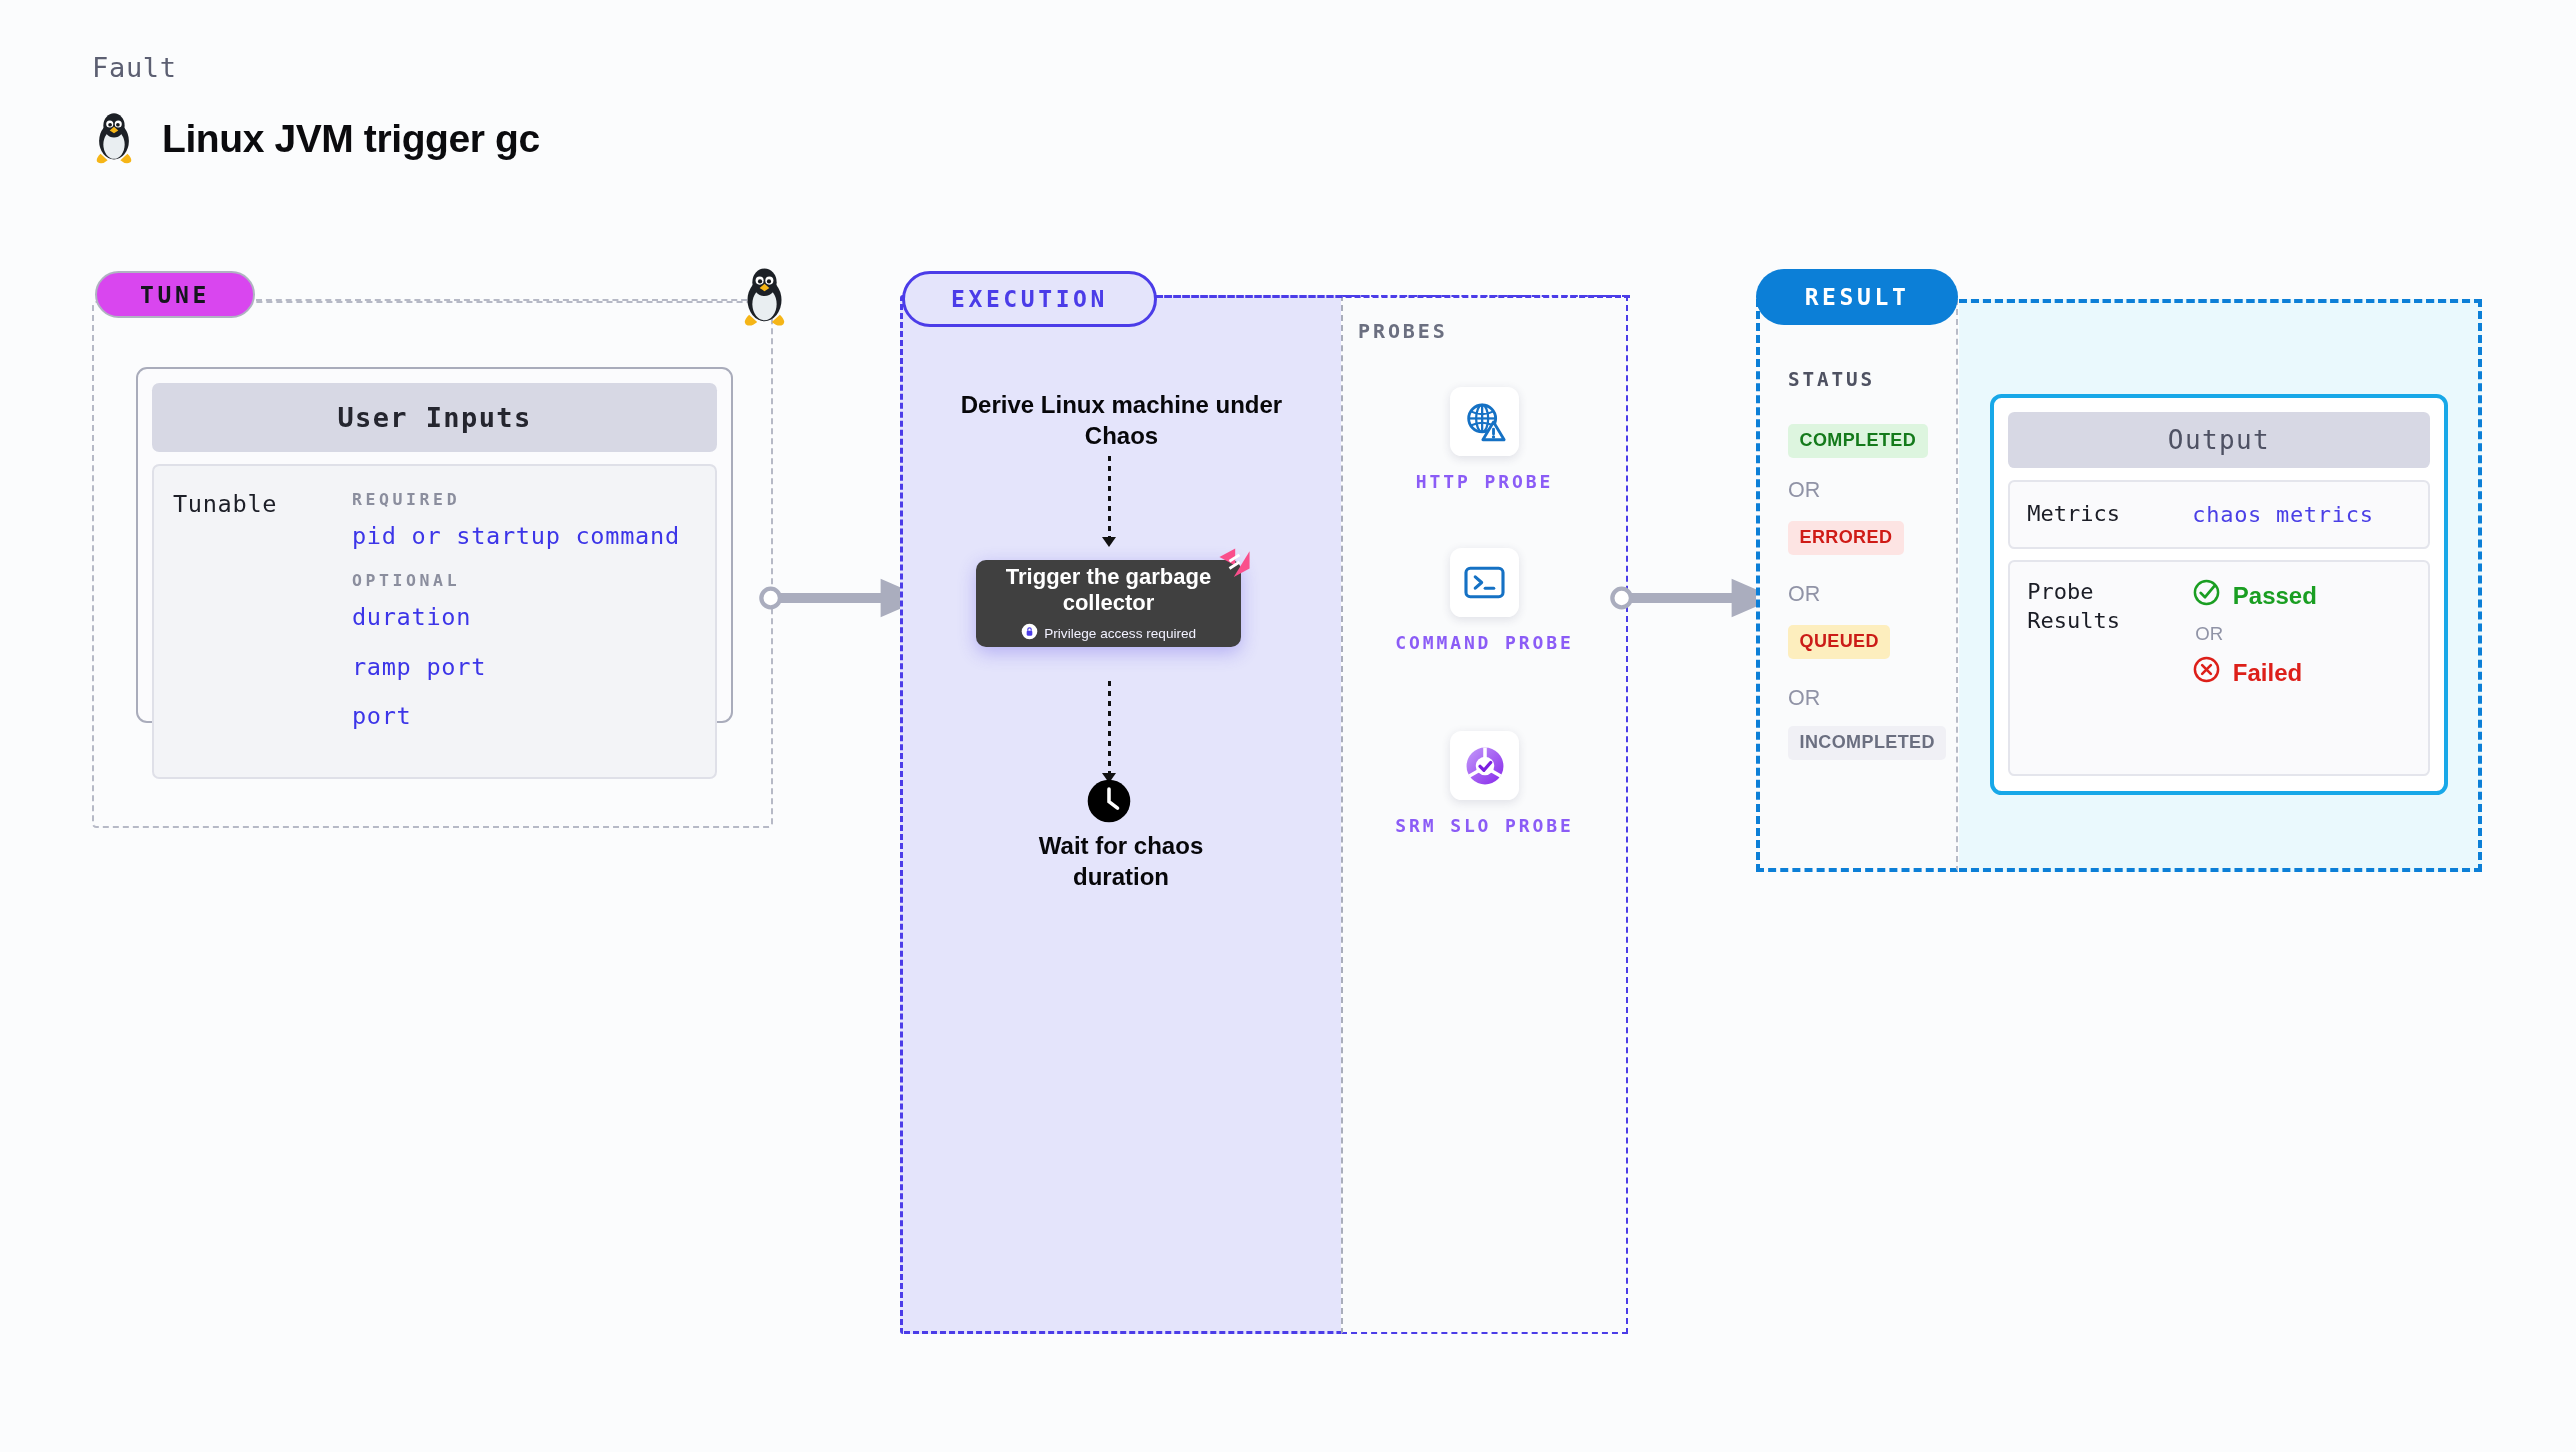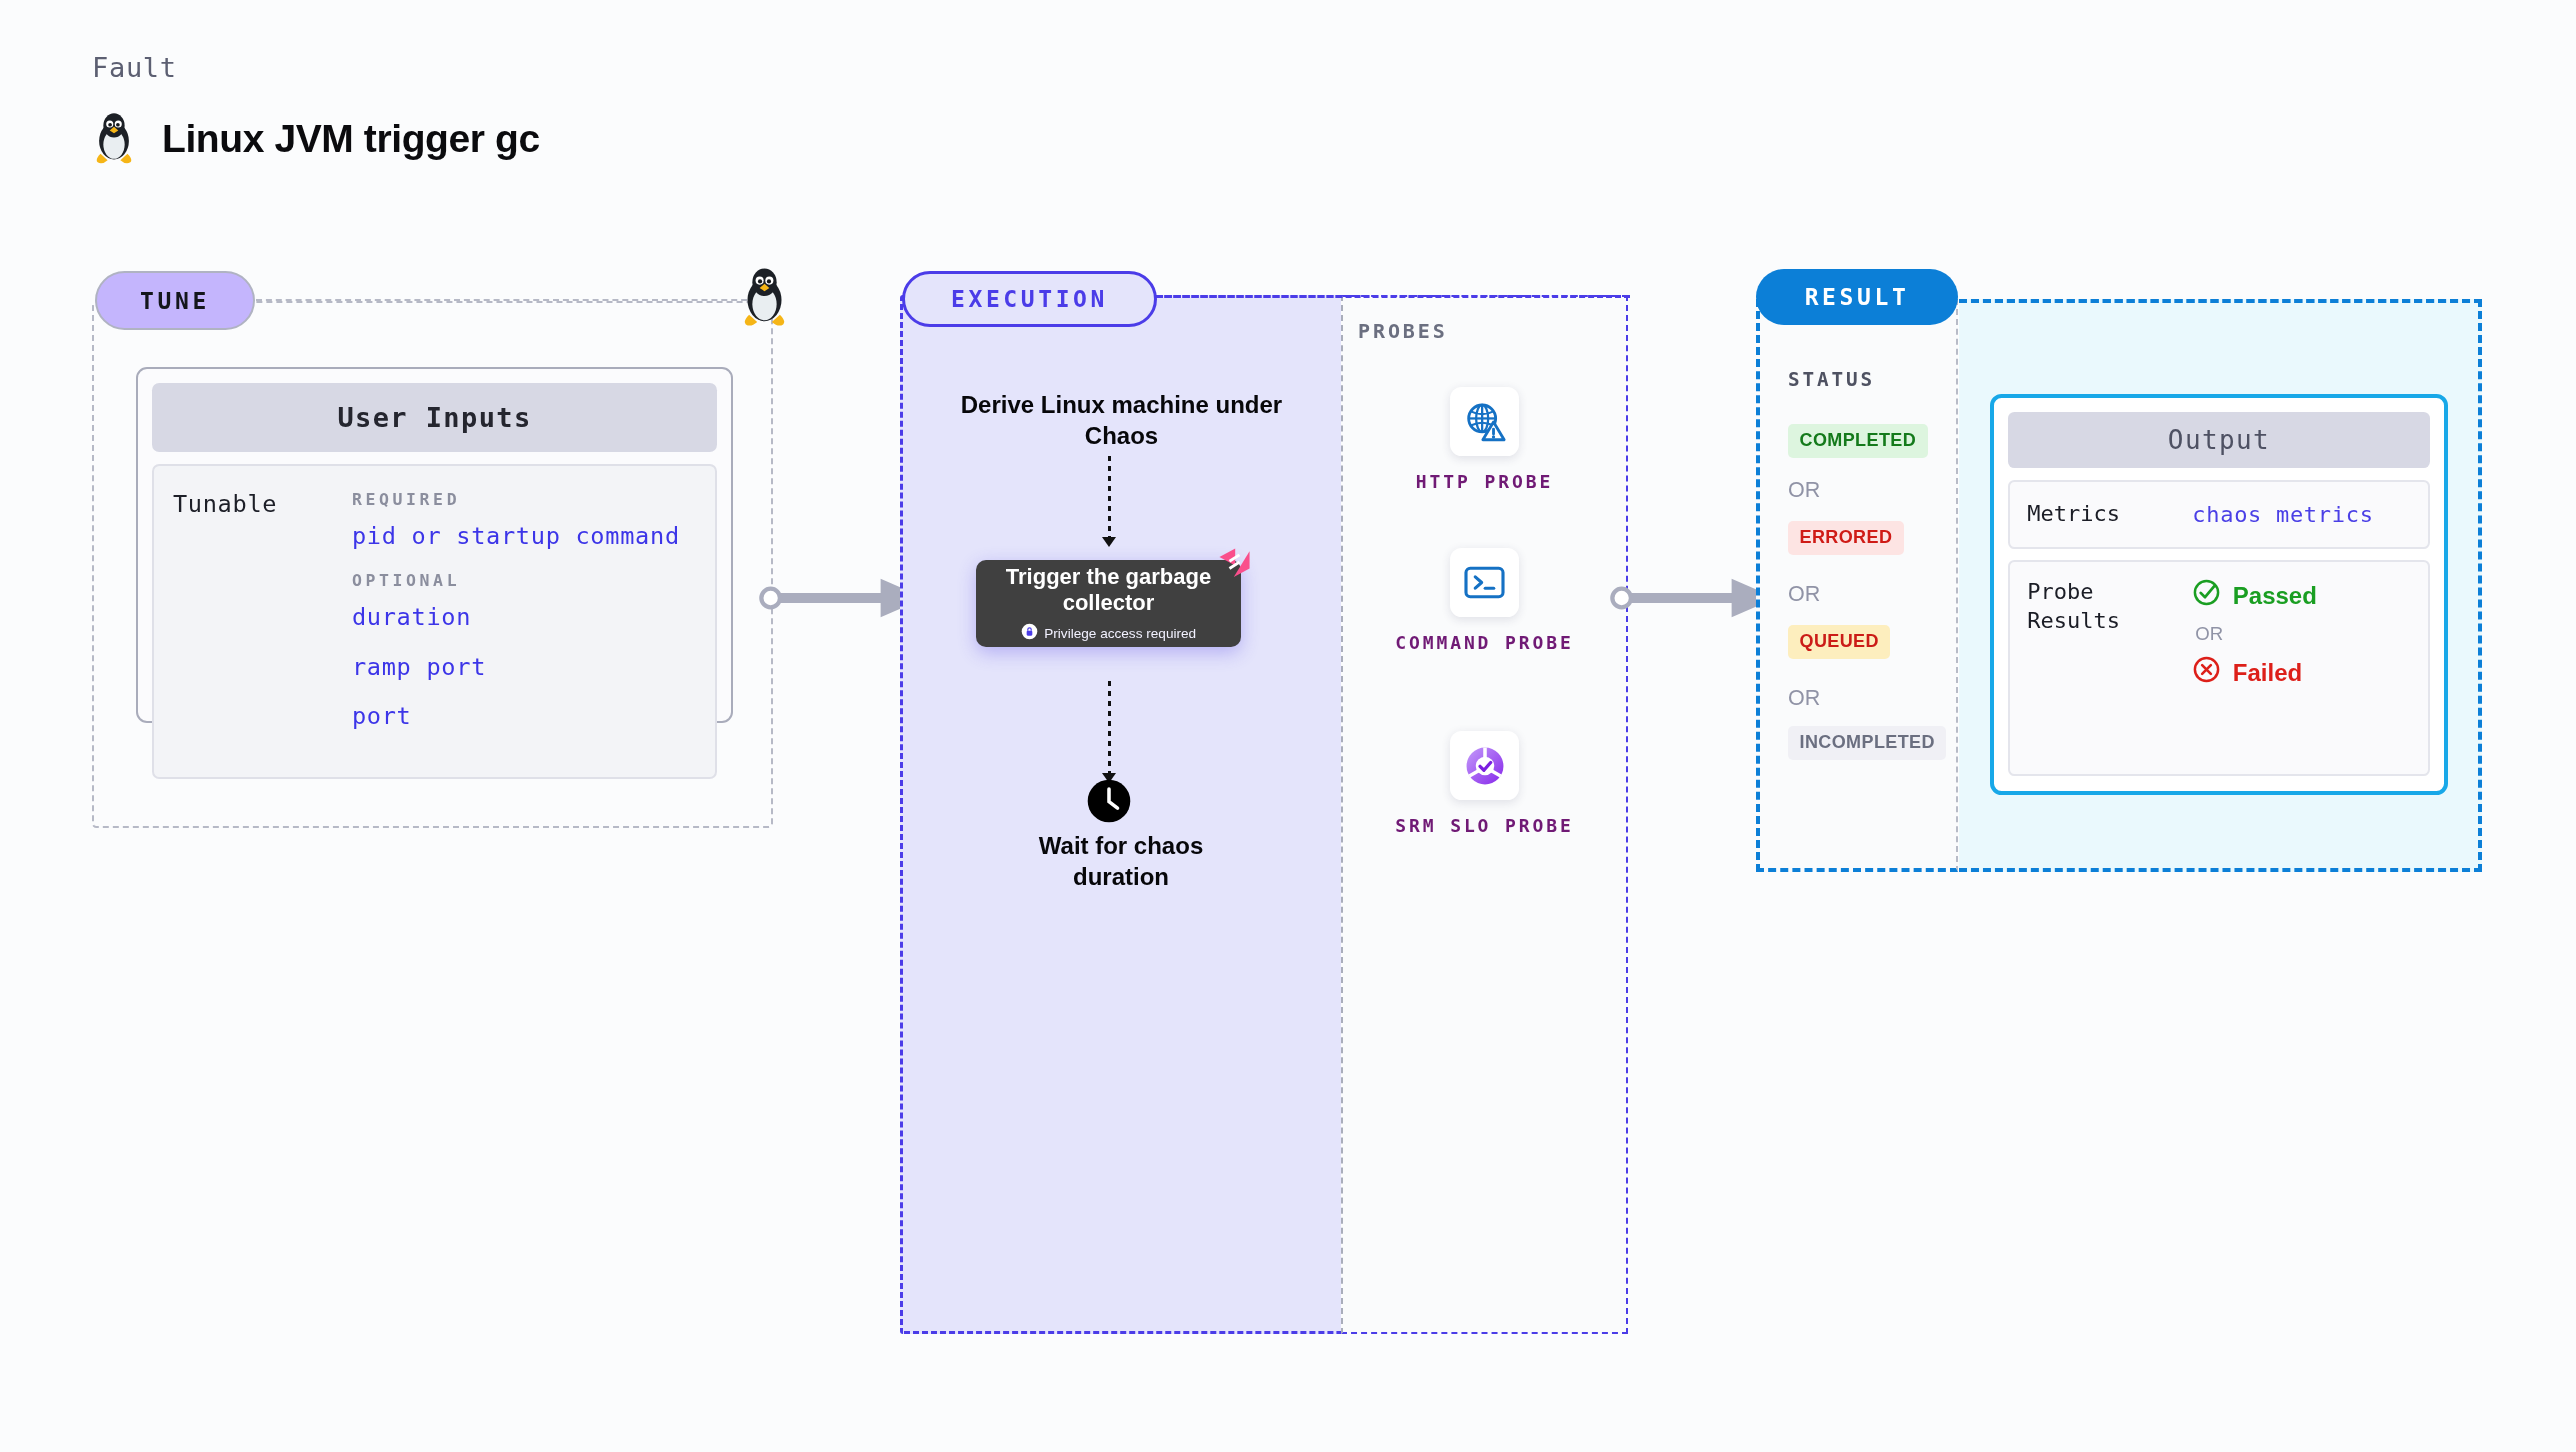--- a/index.html
+++ b/index.html
@@ -31,22 +31,22 @@
     font-weight: 700; letter-spacing: 3.6px; font-size: 23px;
   }
   .dash-region { position: absolute; }
 
   
   #tune-region {
     left: 92px; top: 301px; width: 681px; height: 527px;
     border: 2.9px dashed #b6b9c6; border-radius: 4.3px; background: transparent;
   }
   #tune-badge {
-    left: 95px; top: 271px; width: 160px; height: 59px;
-    background: #c4b5fd; border: 2.9px solid #b0b3c2; color: #14161c;
+    left: 95px; top: 271px; width: 160px; height: 47px;
+    background: #d946ef; border: 2.9px solid #b0b3c2; color: #14161c;
   }
   #penguin-tune { position: absolute; left: 738px; top: 266px; width: 53px; height: 60px; z-index: 40; }
 
   #user-inputs-card {
     position: absolute; left: 136px; top: 367px; width: 597px; height: 356px;
     background: #fbfbfd; border: 2.9px solid #a9acbb; border-radius: 11px;
     padding: 14.3px;
   }
   #user-inputs-header {
     height: 69px; background: #d7d8e4; border-radius: 7.2px;
@@ -127,21 +127,21 @@
 
   #clock-icon { position: absolute; left: 1087px; top: 779px; width: 44px; height: 44px; }
 
   .probe-cell { position: absolute; width: 201px; text-align: center; left: 1384px; }
   .probe-tile {
     width: 69px; height: 69px; margin: 0 auto; background: #ffffff; border-radius: 11.5px;
     box-shadow: 0 2.9px 10px rgba(40,45,80,0.12);
     display: flex; align-items: center; justify-content: center;
   }
   .probe-label {
-    margin-top: 14.3px; font-size: 18px; font-weight: 700; color: #701a75;
+    margin-top: 14.3px; font-size: 18px; font-weight: 700; color: #8b5cf6;
     letter-spacing: 2.9px; line-height: 1.35;
   }
   #probe-http { top: 387px; }
   #probe-cmd  { top: 548px; }
   #probe-srm  { top: 731px; }
 
   
   #result-region {
     left: 1756px; top: 299px; width: 202px; height: 573px;
     border: 4.3px dashed #0c7fd7; border-right: 2.1px dashed #b8bbc7;

